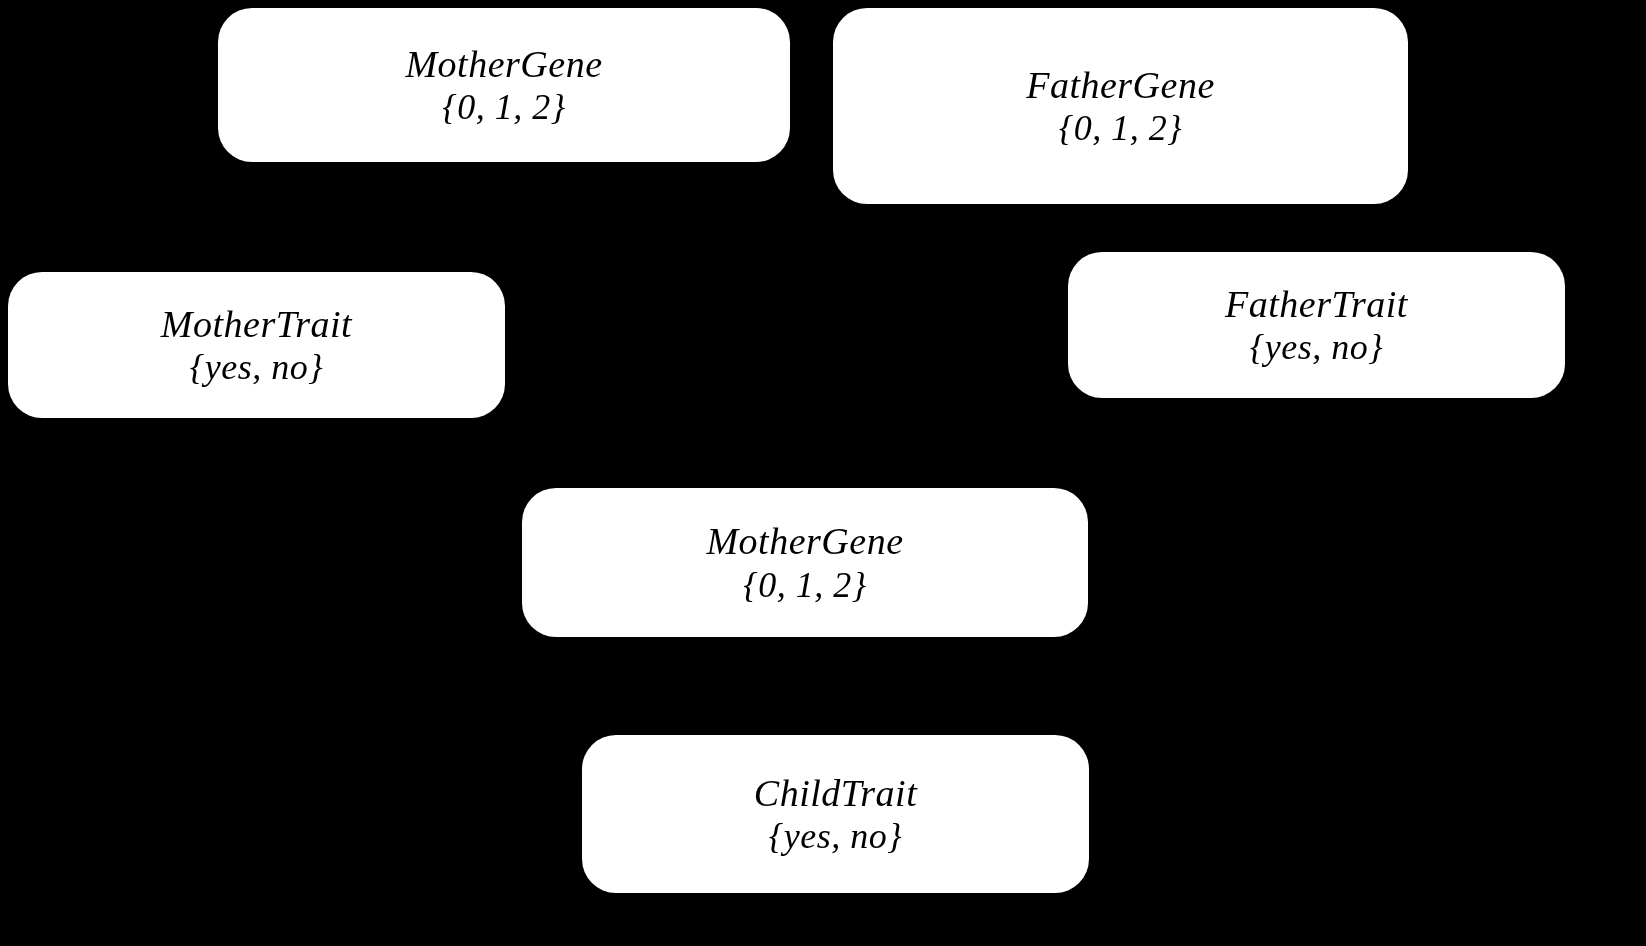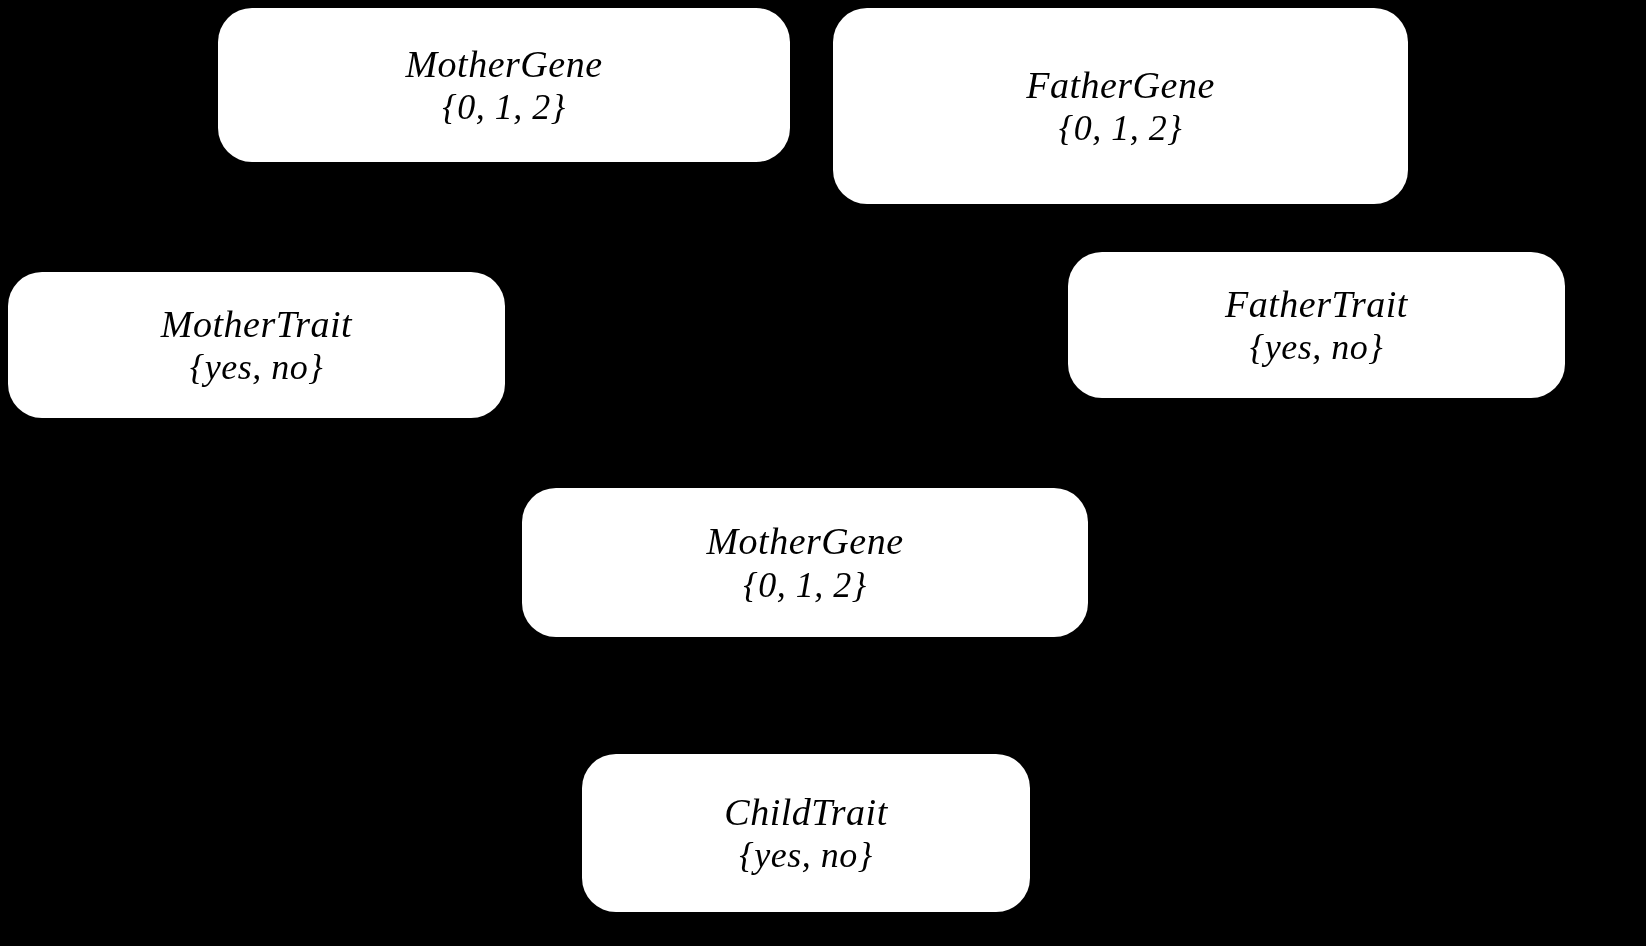--- a/index.html
+++ b/index.html
@@ -44,21 +44,21 @@
     white-space: nowrap;
     margin-top: 2px;
   }
 
   
   #node-mother-gene  { left: 218px; top: 8px;   width: 572px; height: 154px; }
   #node-father-gene  { left: 833px; top: 8px;   width: 575px; height: 196px; }
   #node-mother-trait { left: 8px;   top: 252px; width: 497px; height: 146px; margin-top: 20px; }
   #node-father-trait { left: 1068px;top: 252px; width: 497px; height: 146px; }
   #node-child-gene   { left: 522px; top: 488px; width: 566px; height: 149px; }
-  #node-child-trait  { left: 582px; top: 754px; width: 448px; height: 158px; }
+  #node-child-trait  { left: 582px; top: 735px; width: 507px; height: 158px; }
 </style>
 </head>
 <body>
 
 <div id="diagram-canvas">
 
   <div class="node" id="node-mother-gene">
     <div class="node-title">MotherGene</div>
     <div class="node-domain">{0, 1, 2}</div>
   </div>

